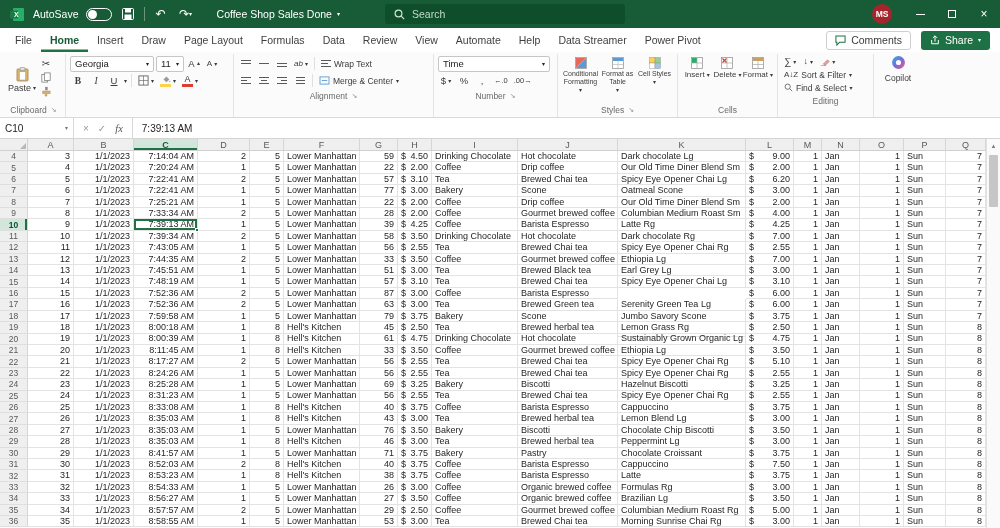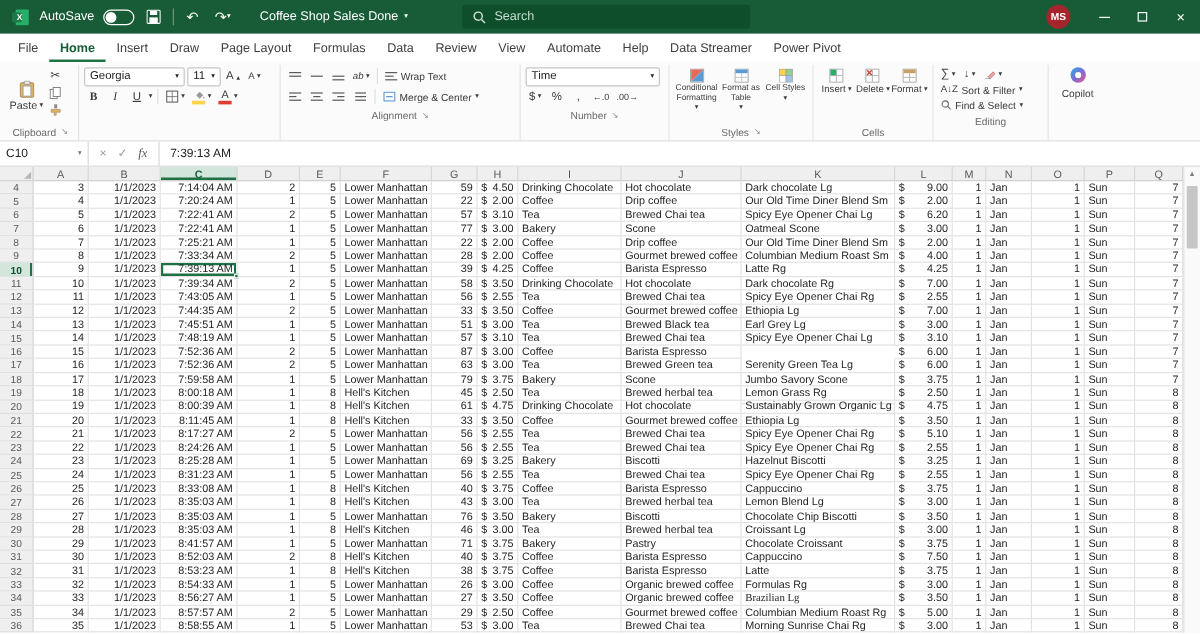--- a/index.html
+++ b/index.html
@@ -179,20 +179,36 @@
         <div class="tab">Page Layout</div>
         <div class="tab">Formulas</div>
         <div class="tab">Data</div>
         <div class="tab">Review</div>
         <div class="tab">View</div>
         <div class="tab">Automate</div>
         <div class="tab">Help</div>
         <div class="tab">Data Streamer</div>
         <div class="tab">Power Pivot</div>
       </div>
+    <div class="tabs-right">
+      <span class="comments-btn">
+        <svg width="11" height="11" viewBox="0 0 12 12">
+          <path d="M1 1 h10 v7 h-6 l-3 3 v-3 h-1 z" fill="none" stroke="#1e7145" stroke-width="1.1"></path>
+        </svg>
+        <span>Comments</span>
+      </span>
+      <span class="share-btn">
+        <svg width="10" height="10" viewBox="0 0 12 12">
+          <path d="M6 8 V1 M3.5 3.5 L6 1 L8.5 3.5" fill="none" stroke="#fff" stroke-width="1.2"></path>
+          <path d="M2 6 v4.5 h8 V6" fill="none" stroke="#fff" stroke-width="1.2"></path>
+        </svg>
+        <span>Share</span>
+        <i class="car">▾</i>
+      </span>
+    </div>
   </div>
 
   <div class="ribbon">
 
     <div class="rgroup" style="width:64px">
       <div class="rg-body">
         <div class="paste-btn">
           <svg width="13" height="15" viewBox="0 0 14 16">
             <rect x="1" y="2" width="12" height="13" rx="1" fill="#d9b36c" stroke="#a9854a" stroke-width="0.8"></rect>
             <rect x="4.5" y="0.5" width="5" height="3" rx="0.5" fill="#e8e8e8" stroke="#8f8f8f" stroke-width="0.7"></rect>
@@ -1217,21 +1233,21 @@
           <div class="cell r" style="width: 52px;">1</div>
           <div class="cell r" style="width: 34px;">8</div>
           <div class="cell" style="width: 76px;">Hell's Kitchen</div>
           <div class="cell r" style="width: 38px;">46</div>
           <div class="cell cur" style="width: 34px;">
             <span>$</span>
             <span>3.00</span>
           </div>
           <div class="cell" style="width: 86px;">Tea</div>
           <div class="cell" style="width: 100px;">Brewed herbal tea</div>
-          <div class="cell" style="width: 128px;">Croissant Lg</div>
+          <div class="cell" style="width: 128px;">Peppermint Lg</div>
           <div class="cell cur" style="width: 48px;">
             <span>$</span>
             <span>3.00</span>
           </div>
           <div class="cell r" style="width: 28px;">1</div>
           <div class="cell" style="width: 38px;">Jan</div>
           <div class="cell r" style="width: 44px;">1</div>
           <div class="cell" style="width: 42px;">Sun</div>
           <div class="cell r" style="width: 40px;">8</div>
         </div>
@@ -1347,21 +1363,21 @@
           <div class="cell r" style="width: 52px;">1</div>
           <div class="cell r" style="width: 34px;">5</div>
           <div class="cell" style="width: 76px;">Lower Manhattan</div>
           <div class="cell r" style="width: 38px;">27</div>
           <div class="cell cur" style="width: 34px;">
             <span>$</span>
             <span>3.50</span>
           </div>
           <div class="cell" style="width: 86px;">Coffee</div>
           <div class="cell" style="width: 100px;">Organic brewed coffee</div>
-          <div class="cell" style="width: 128px; font-family: Liberation Serif, serif;">Brazilian Lg</div>
+          <div class="cell" style="width: 128px;">Brazilian Lg</div>
           <div class="cell cur" style="width: 48px;">
             <span>$</span>
             <span>3.50</span>
           </div>
           <div class="cell r" style="width: 28px;">1</div>
           <div class="cell" style="width: 38px;">Jan</div>
           <div class="cell r" style="width: 44px;">1</div>
           <div class="cell" style="width: 42px;">Sun</div>
           <div class="cell r" style="width: 40px;">8</div>
         </div>

